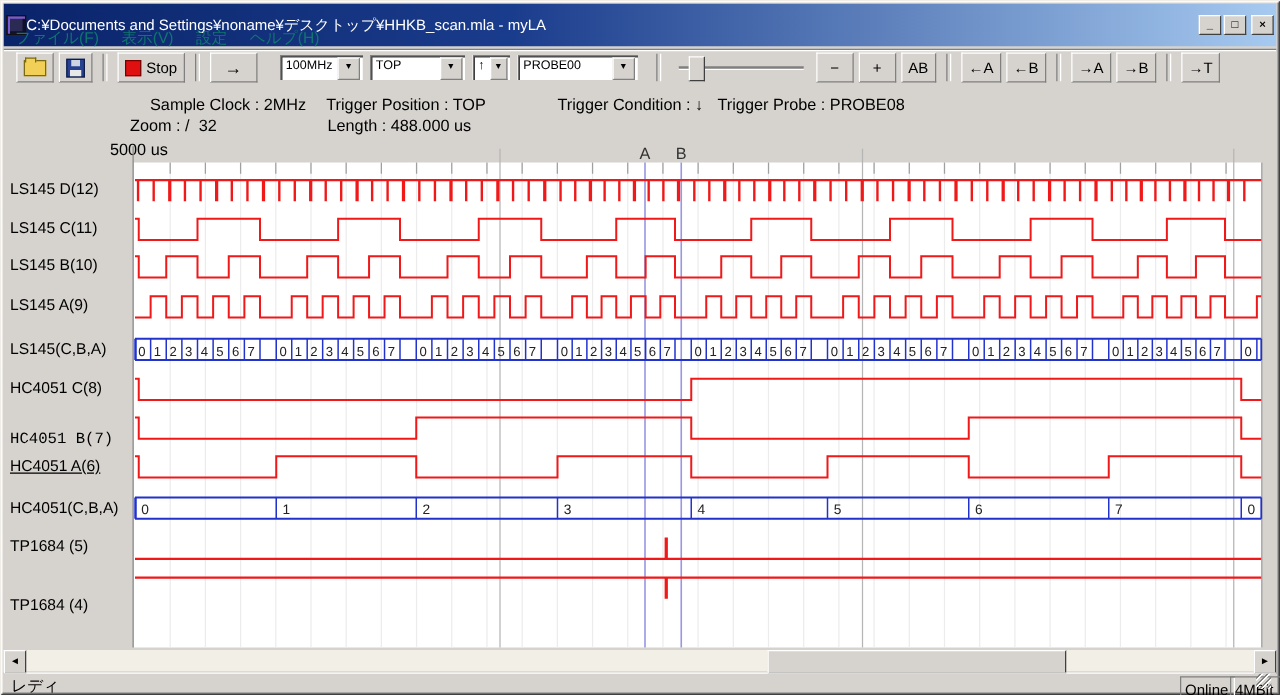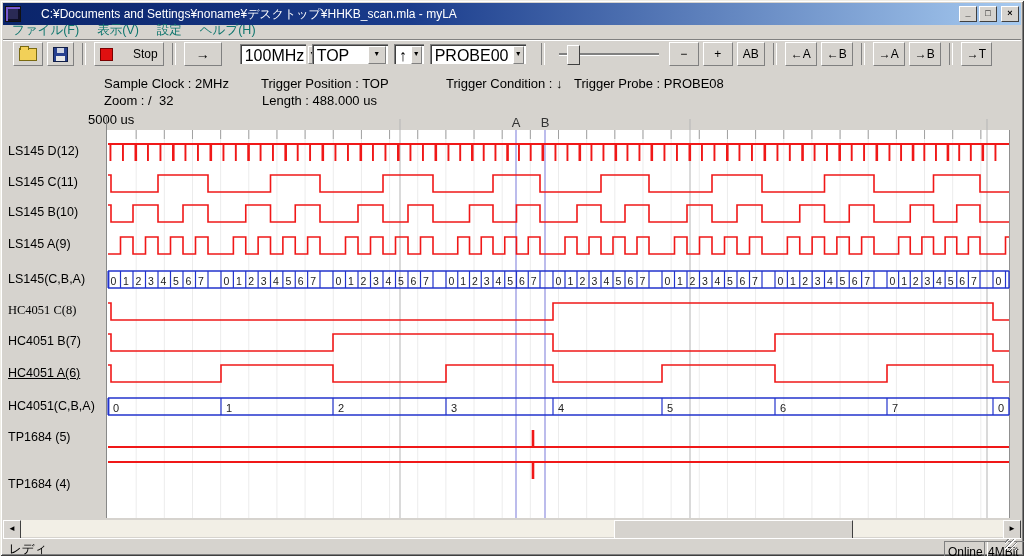--- a/index.html
+++ b/index.html
@@ -2,47 +2,47 @@
 <html><head>
 <meta charset="utf-8">
 <style>
   html,body{margin:0;padding:0}
   body{width:1024px;height:556px;overflow:hidden;position:relative;
        font-family:"Liberation Sans",sans-serif;background:#d6d3ce;
        box-shadow:inset 1px 1px 0 #efede6, inset -1px -1px 0 #404040,
                   inset 2px 2px 0 #ffffff, inset -2px -2px 0 #808080;}
   .abs{position:absolute}
   
-  .titlebar{left:3px;top:3px;width:1018px;height:22px;
+  .titlebar{left:3px;top:3px;width:1018px;height:34px;
     background:linear-gradient(90deg,#0a246a,#1a3c8c 40%,#a6caf0);
-    color:#fff;font-size:12px;display:flex;align-items:center;gap:20px;padding-left:2px;box-sizing:border-box}
+    color:#fff;font-size:12px;display:flex;align-items:center;gap:0;padding-left:2px;box-sizing:border-box}
   .appicon{width:14px;height:14px;background:#2a2a55;border:1px solid #111;
     box-shadow:inset 2px 2px 0 #7a5ad0, inset -2px -2px 0 #101028;flex:0 0 auto}
   .title-text{white-space:nowrap;overflow:hidden;flex:1}
   .tbtns{display:flex;gap:2px;padding-right:2px}
   .wbtn{width:16px;height:14px;background:#d6d3ce;border:1px solid;border-color:#fff #404040 #404040 #fff;
     font-size:9px;line-height:12px;text-align:center;font-weight:bold;color:#000}
   
   .menubar{left:3px;top:22px;width:1018px;height:16px;display:flex;align-items:center;font-size:12.5px;color:#0f766e}
   .menuitem{padding:0 9px}
   
   .toolbar{left:3px;top:39px;width:1018px;height:29px;border-top:1px solid #808080;
     box-shadow:inset 0 1px 0 #fff;display:flex;align-items:center;padding-left:8px;box-sizing:border-box;font-size:12px}
   .sep{width:2px;height:22px;border-left:1px solid #808080;border-right:1px solid #fff;margin:0 6px}
-  .tbtn{height:22px;display:flex;align-items:center;gap:20px;padding:0 5px;background:#d6d3ce;
+  .tbtn{height:22px;display:flex;align-items:center;gap:4px;padding:0 5px;background:#d6d3ce;
     border:1px solid;border-color:#fff #808080 #808080 #fff;margin:0 2px;color:#000}
   .foldericon{width:16px;height:11px;background:#f2d058;border:1px solid #7a6a10;position:relative}
   .foldericon:before{content:"";position:absolute;left:0;top:-3px;width:7px;height:3px;background:#f2d058;border:1px solid #7a6a10;border-bottom:none}
   .floppyicon{width:13px;height:13px;background:#27408f;border:1px solid #101d45;position:relative}
   .floppyicon:before{content:"";position:absolute;left:3px;top:0;width:7px;height:5px;background:#cfd4e2}
   .floppyicon:after{content:"";position:absolute;left:2px;bottom:0;width:9px;height:5px;background:#e8e8e8}
   .stopicon{width:11px;height:11px;background:#e01010;border:1px solid #7a0000}
   .combo{height:20px;display:flex;margin:0 3px;background:#fff;
     box-shadow:inset 1px 1px 0 #808080, inset 2px 2px 0 #404040, inset -1px -1px 0 #fff}
-  .combo .val{font-size:16px;padding:3px 4px 0 5px;color:#000;white-space:pre}
+  .combo .val{font-size:10px;padding:3px 4px 0 5px;color:#000;white-space:pre}
   .combo .drop{width:16px;height:16px;margin:2px 2px 0 auto;background:#d6d3ce;
     border:1px solid;border-color:#fff #808080 #808080 #fff;font-size:7px;text-align:center;line-height:14px;color:#000}
   .slider{width:100px;height:22px;position:relative;margin:0 8px}
   .slider .track{position:absolute;left:0;right:0;top:10px;height:2px;background:#808080;box-shadow:0 1px 0 #fff}
   .slider .thumb{position:absolute;left:8px;top:2px;width:11px;height:18px;background:#d6d3ce;
     border:1px solid;border-color:#fff #404040 #404040 #fff}
   
   .inf{position:absolute;white-space:pre;font-size:13px;color:#000}
   
   .chlabel{position:absolute;left:8px;width:96px;height:16px;font-size:12.5px;color:#000;white-space:nowrap}
@@ -120,36 +120,36 @@
   <span class="sep"></span>
   <span class="tbtn">←A</span>
   <span class="tbtn">←B</span>
   <span class="sep"></span>
   <span class="tbtn">→A</span>
   <span class="tbtn">→B</span>
   <span class="sep"></span>
   <span class="tbtn">→T</span>
 </div>
 
-<div class="inf" style="left:104px;top:76px">Sample Clock : 2MHz</div>
+<div class="inf" style="left:120px;top:76px">Sample Clock : 2MHz</div>
 <div class="inf" style="left:104px;top:93px">Zoom : /  32</div>
 <div class="inf" style="left:261px;top:76px">Trigger Position : TOP</div>
 <div class="inf" style="left:262px;top:93px">Length : 488.000 us</div>
 <div class="inf" style="left:446px;top:76px">Trigger Condition : ↓</div>
 <div class="inf" style="left:574px;top:76px">Trigger Probe : PROBE08</div>
 <div class="inf" style="left:88px;top:112px">5000 us</div>
 
 <div id="channel-labels" class="abs" style="left:0;top:0">
     <div class="chlabel" style="top: 144px;">LS145 D(12)</div>
     <div class="chlabel" style="top: 175px;">LS145 C(11)</div>
     <div class="chlabel" style="top: 205px;">LS145 B(10)</div>
     <div class="chlabel" style="top: 237px;">LS145 A(9)</div>
     <div class="chlabel" style="top: 272px;">LS145(C,B,A)</div>
-    <div class="chlabel" style="top: 303px; font-family: Liberation Serif, serif;">HC4051 C(8)</div>
-    <div class="chlabel" style="top: 334px;">HC4051 B(7)</div>
+    <div class="chlabel" style="top: 303px;">HC4051 C(8)</div>
+    <div class="chlabel" style="top: 344px; font-family: Liberation Mono, monospace;">HC4051 B(7)</div>
     <div class="chlabel" style="top: 366px; text-decoration: underline;">HC4051 A(6)</div>
     <div class="chlabel" style="top: 399px;">HC4051(C,B,A)</div>
     <div class="chlabel" style="top: 430px;">TP1684 (5)</div>
     <div class="chlabel" style="top: 462px; margin-top: 15px;">TP1684 (4)</div>
   </div>
 
 <svg id="waveplot" class="abs" style="left:0;top:112px" width="1024" height="407" viewBox="0 112 1024 407">
     <rect x="107" y="130" width="903" height="388" fill="#ffffff"></rect>
     <line x1="106.5" y1="117" x2="106.5" y2="518" stroke="#888888" stroke-width="1"></line>
     <line x1="1009.5" y1="130" x2="1009.5" y2="518" stroke="#909090" stroke-width="1"></line>

